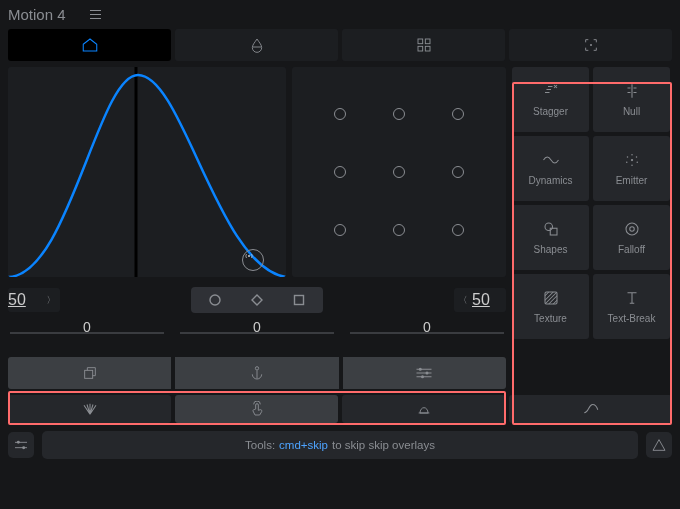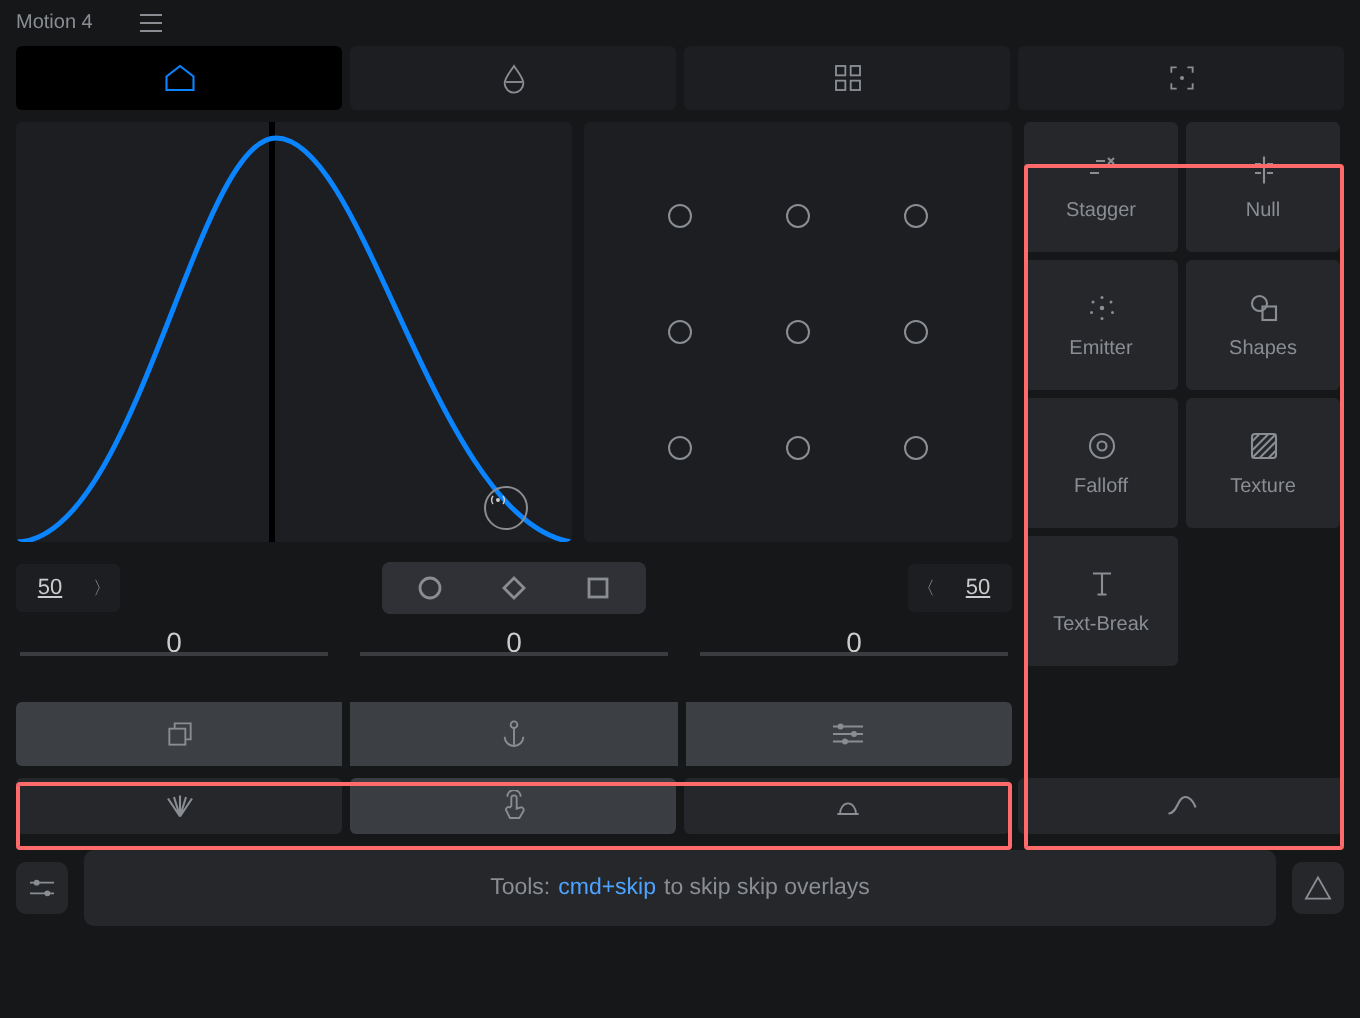--- a/index.html
+++ b/index.html
@@ -26,21 +26,21 @@
     overflow: hidden;
     position: relative;
   }
   
   .titlebar {
     display: flex;
     align-items: center;
     gap: 24px;
     padding: 6px 8px;
     color: var(--text-dim);
-    font-size: 10px;
+    font-size: 15px;
   }
   .hamburger {
     width: 11px; height: 9px;
     display: flex; flex-direction: column; justify-content: space-between;
   }
   .hamburger span { height: 1px; background: var(--text-dim); }
   
   .top-tabs {
     display: flex;
     gap: 4px;
@@ -106,21 +106,21 @@
   .num-row {
     display:flex; align-items:center; gap:8px;
     margin-top: 10px;
   }
   .num-group {
     display:flex; background: var(--panel-dark); border-radius:3px;
     height: 24px;
     align-items:center;
   }
   .num-val {
-    width: 34px; text-align:center; font-size:11px; color:var(--text);text-decoration:underline;
+    width: 34px; text-align:left; font-size:16px; color:var(--text);text-decoration:underline;
   }
   .num-chev {
     width: 18px; height: 100%;
     display:flex; align-items:center; justify-content:center;
     color: var(--text-dim);
     font-size: 9px;
   }
   .shape-picker {
     flex:1; display:flex; justify-content:center;
   }
@@ -204,21 +204,21 @@
     padding: 8px;
   }
   .footer-icon-btn {
     width:26px; height:26px;
     background: var(--panel);
     border-radius: 5px;
     display:flex; align-items:center; justify-content:center;
     color: var(--text-dim);
   }
   .footer-hint {
-    flex:1; height:38px;
+    flex:1; height:28px;
     background: var(--panel);
     border-radius: 5px;
     display:flex; align-items:center; justify-content:center;
     color: var(--text-dim);
     font-size: 11.5px;
     gap:4px;
   }
   .footer-hint .kbd { color: var(--link-blue); }
   
   .hl {
@@ -382,20 +382,28 @@
         <div class="tool-icon">
             <svg viewBox="0 0 24 24">
               <path class="stroke" d="M12 3 V21 M6 8 H10 M14 8 H18 M6 14 H10 M14 14 H18"></path>
             </svg>
           </div>
         <span>Null</span>
       </div>
       <div class="tool">
         <div class="tool-icon">
             <svg viewBox="0 0 24 24">
+              <path class="stroke" d="M2 12 Q7 4 12 12 T22 12"></path>
+            </svg>
+          </div>
+        <span>Dynamics</span>
+      </div>
+      <div class="tool">
+        <div class="tool-icon">
+            <svg viewBox="0 0 24 24">
               <circle cx="12" cy="12" r="1.5" fill="currentColor"></circle>
               <circle cx="6" cy="8" r="1" fill="currentColor"></circle>
               <circle cx="18" cy="8" r="1" fill="currentColor"></circle>
               <circle cx="5" cy="15" r="1" fill="currentColor"></circle>
               <circle cx="19" cy="15" r="1" fill="currentColor"></circle>
               <circle cx="12" cy="5" r="1" fill="currentColor"></circle>
               <circle cx="12" cy="19" r="1" fill="currentColor"></circle>
             </svg>
           </div>
         <span>Emitter</span>

